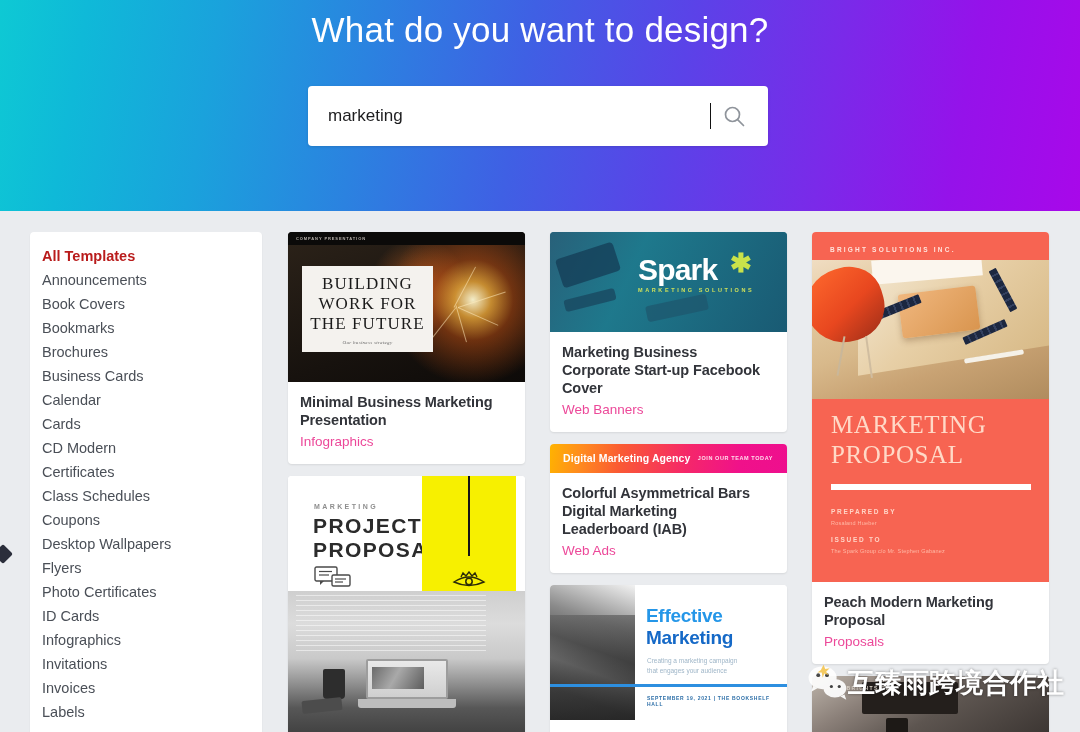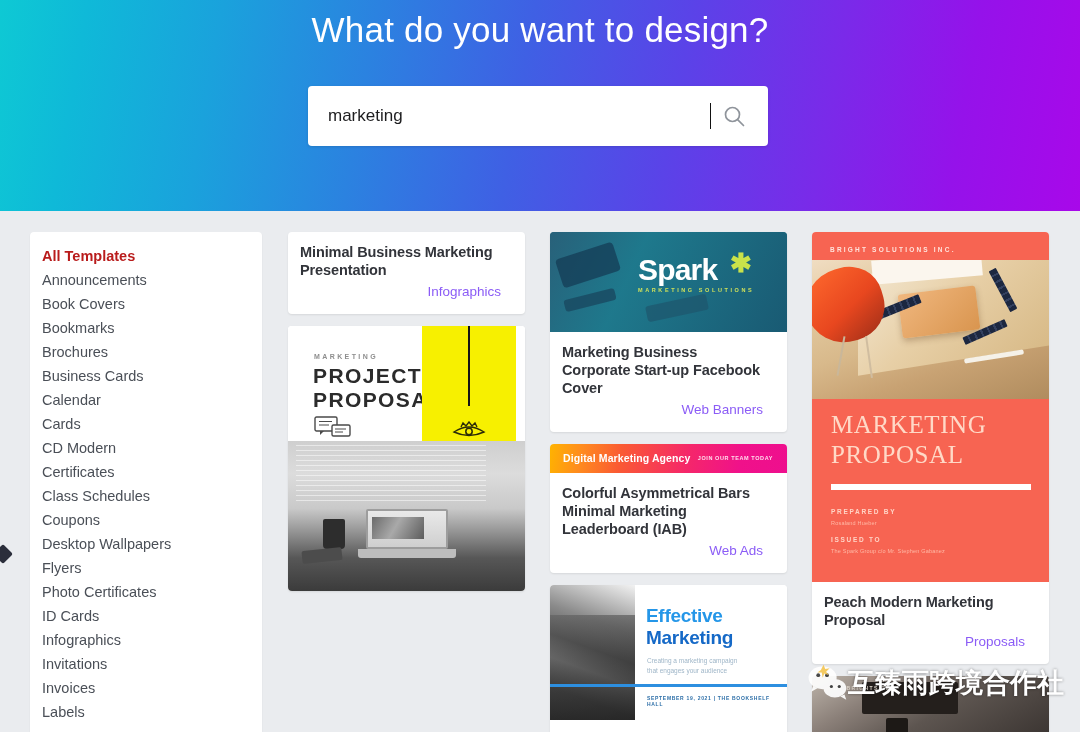--- a/index.html
+++ b/index.html
@@ -96,21 +96,21 @@
     overflow: hidden;
     margin-bottom: 12px;
     cursor: pointer;
   }
   .card-meta { padding: 11px 24px 14px 12px; }
   .card-title {
     font-size: 14.5px; font-weight: bold; color: #32343a;
     line-height: 18px; letter-spacing: -0.1px;
   }
   .card-cat {
-    font-size: 13.5px; color: #8b5cf6; margin-top: 4px; line-height: 17px; text-align: right;
+    font-size: 13.5px; color: #ec4899; margin-top: 4px; line-height: 17px;
   }
   .thumb { position: relative; width: 100%; overflow: hidden; }
 
   
   .t1 { height: 150px; background: #1b1613; }
   .t1 .topbar {
     position: absolute; left: 0; top: 0; width: 100%; height: 13px;
     background: #0b0a09;
   }
   .t1 .topbar span {
@@ -422,20 +422,38 @@
       <div class="side-item">ID Cards</div>
       <div class="side-item">Infographics</div>
       <div class="side-item">Invitations</div>
       <div class="side-item">Invoices</div>
       <div class="side-item">Labels</div>
     </div>
 
     <div class="col col-a">
 
       <div class="card">
+        <div class="thumb t1">
+          <div class="topbar">
+            <span>COMPANY PRESENTATION</span>
+          </div>
+          <div class="ember">
+            <div class="spark-ray" style="left:170px;top:62px;width:44px;transform:rotate(24deg);"></div>
+            <div class="spark-ray" style="left:170px;top:62px;width:50px;transform:rotate(-18deg);"></div>
+            <div class="spark-ray" style="left:168px;top:60px;width:38px;transform:rotate(74deg);"></div>
+            <div class="spark-ray" style="left:168px;top:62px;width:42px;transform:rotate(128deg);"></div>
+            <div class="spark-ray" style="left:166px;top:62px;width:46px;transform:rotate(-62deg);"></div>
+          </div>
+          <div class="panel">
+            <b>BUILDING</b>
+            <b>WORK FOR</b>
+            <b>THE FUTURE</b>
+            <i>Our business strategy</i>
+          </div>
+        </div>
         <div class="card-meta">
           <div class="card-title">Minimal Business Marketing Presentation</div>
           <div class="card-cat">Infographics</div>
         </div>
       </div>
 
       <div class="card">
         <div class="thumb t2">
           <div class="upper"></div>
           <div class="kicker">MARKETING</div>
@@ -511,21 +529,21 @@
           <div class="card-cat">Web Banners</div>
         </div>
       </div>
 
       <div class="card">
         <div class="thumb t4">
           <div class="lbl">Digital Marketing Agency</div>
           <div class="cta">JOIN OUR TEAM TODAY</div>
         </div>
         <div class="card-meta">
-          <div class="card-title">Colorful Asymmetrical Bars Minimal Marketing Leaderboard (IAB)</div>
+          <div class="card-title">Colorful Asymmetrical Bars Digital Marketing Leaderboard (IAB)</div>
           <div class="card-cat">Web Ads</div>
         </div>
       </div>
 
       <div class="card">
         <div class="thumb t5">
           <div class="photo"></div>
           <div class="h1">
             <div>Effective</div>
             <div class="h2">Marketing</div>

